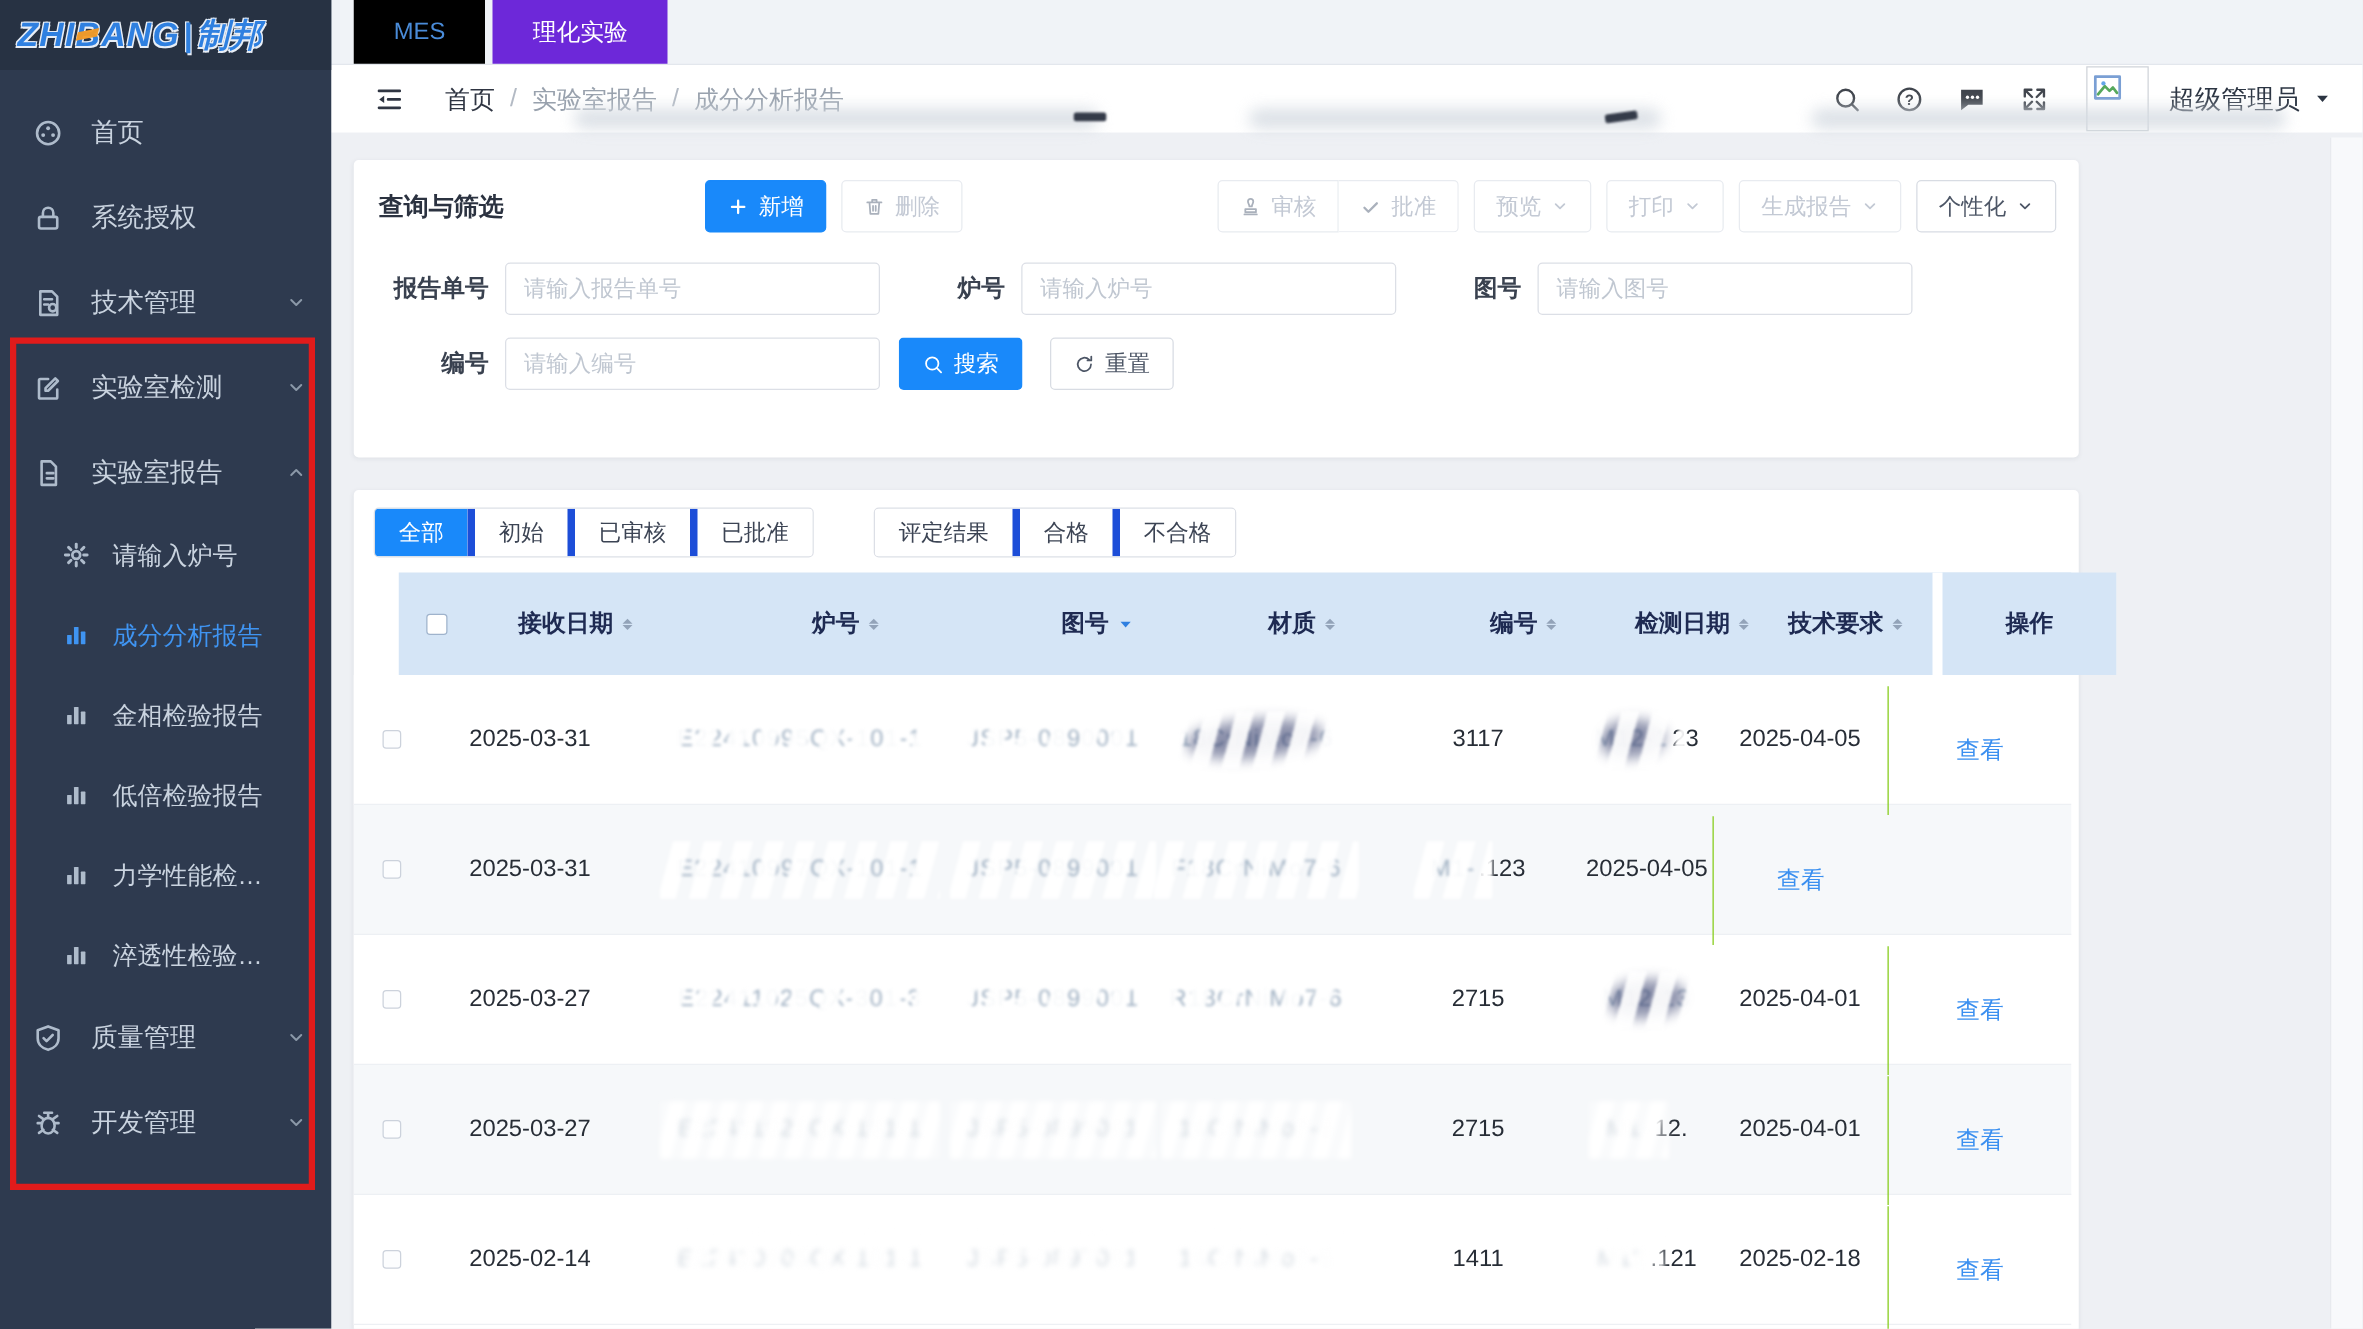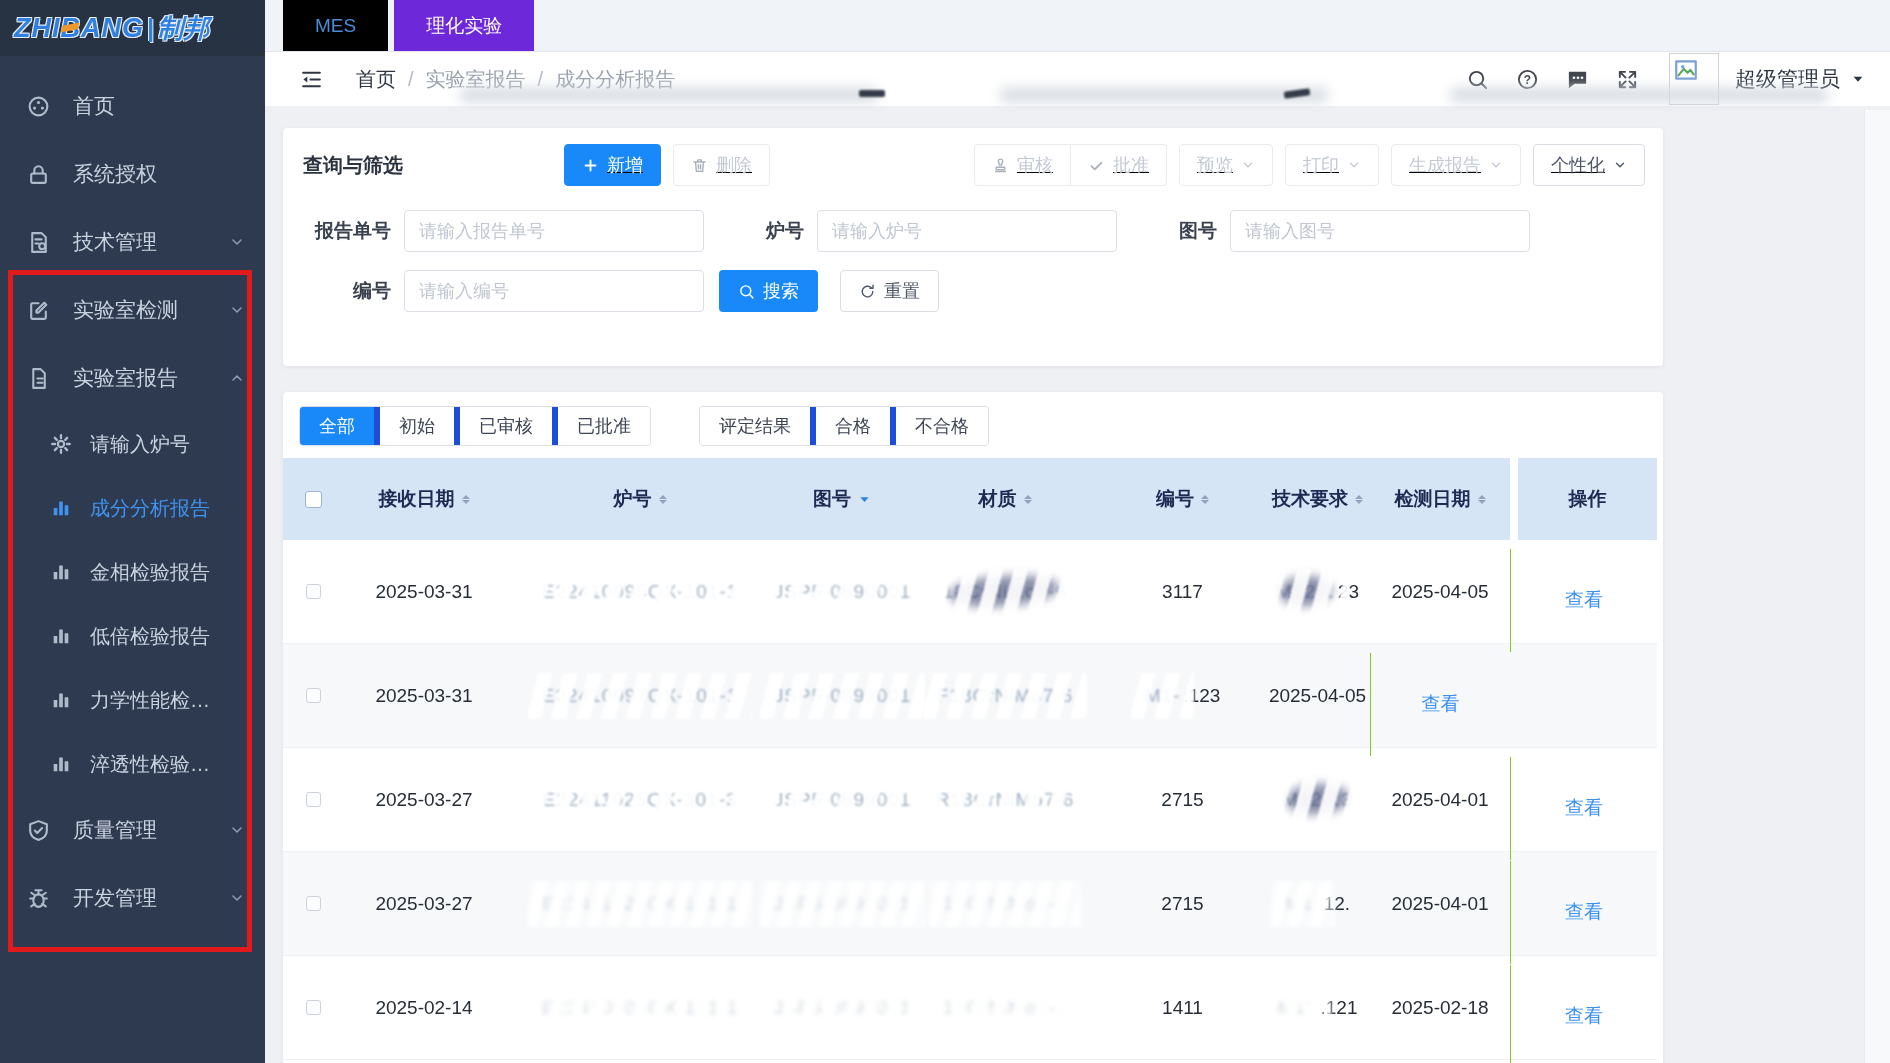--- a/index.html
+++ b/index.html
@@ -62,21 +62,21 @@
   .content { position:absolute; top:110px; left:0; right:0; bottom:0; background:#eef0f4; }
   .v-track { position:absolute; right:0; top:0; width:26px; bottom:0; background:#f8f9fb; border-left:1px solid #e8eaee; }
 
   .card { position:absolute; left:18px; width:1380px; background:#fff; border-radius:4px;
           box-shadow:0 1px 4px rgba(30,40,60,.07); }
   .query-card { top:18px; height:238px; }
   .table-card { top:282px; bottom:-30px; }
 
   .q-header { display:flex; align-items:center; padding:16px 18px 0 20px; }
   .q-title { font-size:20px; font-weight:700; color:#2b3240; }
-  #toolbar-buttons { margin-left:auto; display:flex; align-items:flex-end;text-decoration:underline; }
+  #toolbar-buttons { margin-left:auto; display:flex; align-items:flex-end; }
   .btn { display:inline-flex; align-items:center; height:42px; padding:0 17px; font-size:18px;
          border:1px solid #e0e4ea; border-radius:4px; background:#fff; cursor:pointer; margin-left:12px;
          font-family:inherit; white-space:nowrap; }
   .btn .ic { width:17px; height:17px; margin-right:8px; }
   .btn-caret { width:14px; height:14px; margin-left:8px; }
   .btn-primary { background:#1989fa; border-color:#1989fa; color:#fff; }
   .btn-disabled { color:#c3c9d4; border-color:#e8ebf0; }
   .btn-disabled .ic { color:#aab1bc; }
   .btn-default { color:#4d5666; border-color:#d8dce3; }
   .gap-after { margin-right:192px; }
@@ -102,21 +102,21 @@
   #status-tabs { display:flex; padding:14px 0 0 16px; }
   .seg { display:flex; border:1px solid #dcdfe6; border-radius:4px; overflow:hidden; background:#fff; }
   .seg + .seg { margin-left:48px; }
   .seg-btn { height:38px; padding:0 19px; font-size:18px; color:#3c4454; background:#fff;
              border:none; border-left:6px solid #1d4ed8; cursor:pointer; font-family:inherit; }
   .seg-btn:first-child { border-left:none; }
   .seg-btn.active { background:#1989fa; color:#fff; }
 
   
   .tbl { margin-top:12px; width:1374px; --cols:60px 162px 270px 135px 190px 165px 105px 140px 147px; }
-  #thead { display:grid; grid-template-columns:var(--cols); height:82px; background:#d5e5f6; align-items:center; }
+  #thead { display:grid; grid-template-columns:var(--cols); height:82px; background:#d5e5f6; align-items:center;margin-left:36px; }
   .th { display:flex; align-items:center; justify-content:center; font-size:19px; font-weight:700;
         color:#1e2a52; height:100%; }
   .th-action { border-left:8px solid #fff; background:#d5e5f6; }
   .carets { display:inline-flex; flex-direction:column; margin-left:7px; }
   .carets i { display:block; width:0; height:0; border:4px solid transparent; }
   .carets .cu { border-bottom-color:#93a3b9; margin-bottom:1px; border-top-width:0; }
   .carets .cd { border-top-color:#93a3b9; border-bottom-width:0; }
   .desc-caret { width:15px; height:15px; color:#2f7fe0; margin-left:6px; }
   .cb { width:15px; height:15px; border:1px solid #ccd2dc; border-radius:3px; background:#fcfdfe; display:inline-block; cursor:pointer; }
   .cb.head { width:17px; height:17px; background:#fff; border-color:#9fb3cc; }
@@ -543,34 +543,34 @@
                   <i class="cd"></i>
                 </span>
               </div>
               <div class="th th-serial_no">
                 <span class="th-lbl">编号</span>
                 <span class="carets">
                   <i class="cu"></i>
                   <i class="cd"></i>
                 </span>
               </div>
+              <div class="th th-test_date">
+                <span class="th-lbl">检测日期</span>
+                <span class="carets">
+                  <i class="cu"></i>
+                  <i class="cd"></i>
+                </span>
+              </div>
               <div class="th th-tech_req">
                 <span class="th-lbl">技术要求</span>
                 <span class="carets">
                   <i class="cu"></i>
                   <i class="cd"></i>
                 </span>
               </div>
-              <div class="th th-test_date">
-                <span class="th-lbl">检测日期</span>
-                <span class="carets">
-                  <i class="cu"></i>
-                  <i class="cd"></i>
-                </span>
-              </div>
               <div class="th th-action th-action">
                 <span class="th-lbl">操作</span>
               </div>
             </div>
           <div id="tbody">
               <div class="tr">
                 <div class="td td-checkbox">
                   <span class="cb"></span>
                 </div>
                 <div class="td td-received_date">2025-03-31</div>

